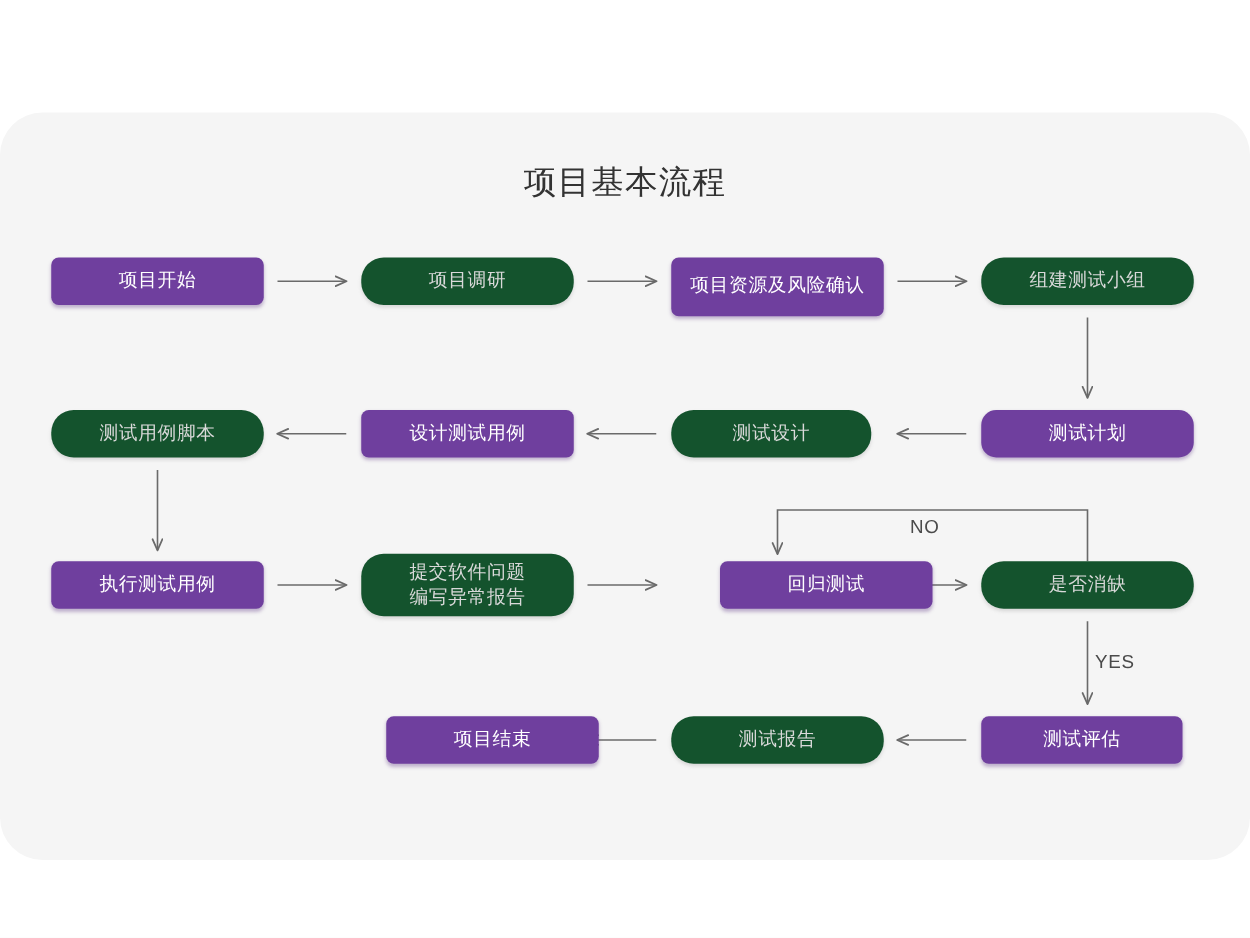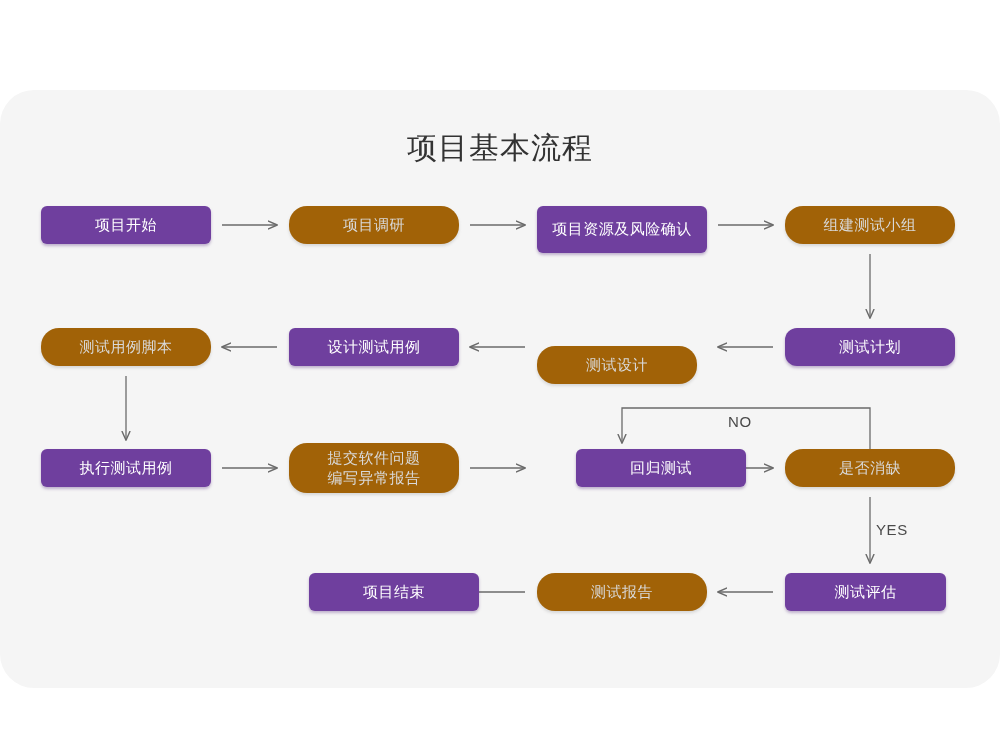--- a/index.html
+++ b/index.html
@@ -27,21 +27,21 @@
     border-radius: 34px;
     box-sizing: border-box;
   }
 
   #chart-title {
     position: absolute;
     left: 0;
     top: 38px;
     width: 1000px;
     text-align: center;
-    font-size: 30px;
+    font-size: 26px;
     color: #333333;
     letter-spacing: 1px;
     font-weight: 400;
   }
 
   
   #connectors {
     position: absolute;
     left: 0;
     top: 0;
@@ -64,21 +64,21 @@
     letter-spacing: 0.5px;
     white-space: pre-line;
     user-select: none;
   }
   .node.purple {
     background: #6f3f9e;
     color: #ffffff;
     box-shadow: 0 2px 3px rgba(90, 50, 130, 0.35);
   }
   .node.gray {
-    background: #a16207;
+    background: #14532d;
     color: #d9d9d9;
     box-shadow: 0 2px 3px rgba(140, 140, 140, 0.28);
     border-radius: 18px;
   }
 
   
   .edge-label {
     position: absolute;
     font-size: 15px;
     color: #4a4a4a;
@@ -132,21 +132,21 @@
     </g>
   </svg>
 
   <div id="node-layer">
       <div class="node purple" style="left: 41px; top: 116px; width: 170px; height: 38px;">项目开始</div>
       <div class="node gray" style="left: 289px; top: 116px; width: 170px; height: 38px;">项目调研</div>
       <div class="node purple" style="left: 537px; top: 116px; width: 170px; height: 47px;">项目资源及风险确认</div>
       <div class="node gray" style="left: 785px; top: 116px; width: 170px; height: 38px;">组建测试小组</div>
       <div class="node gray" style="left: 41px; top: 238px; width: 170px; height: 38px;">测试用例脚本</div>
       <div class="node purple" style="left: 289px; top: 238px; width: 170px; height: 38px;">设计测试用例</div>
-      <div class="node gray" style="left: 537px; top: 256px; width: 160px; height: 38px;">测试设计</div>
+      <div class="node gray" style="left: 537px; top: 238px; width: 160px; height: 38px;">测试设计</div>
       <div class="node purple" style="left: 785px; top: 238px; width: 170px; height: 38px; border-radius: 12px;">测试计划</div>
       <div class="node purple" style="left: 41px; top: 359px; width: 170px; height: 38px;">执行测试用例</div>
       <div class="node gray" style="left: 289px; top: 353px; width: 170px; height: 50px;">提交软件问题
 编写异常报告</div>
       <div class="node purple" style="left: 537px; top: 359px; width: 170px; height: 38px; margin-left: 39px;">回归测试</div>
       <div class="node gray" style="left: 785px; top: 359px; width: 170px; height: 38px;">是否消缺</div>
       <div class="node purple" style="left: 289px; top: 483px; width: 170px; height: 38px; margin-left: 20px;">项目结束</div>
       <div class="node gray" style="left: 537px; top: 483px; width: 170px; height: 38px;">测试报告</div>
       <div class="node purple" style="left: 785px; top: 483px; width: 161px; height: 38px;">测试评估</div>
     </div>

